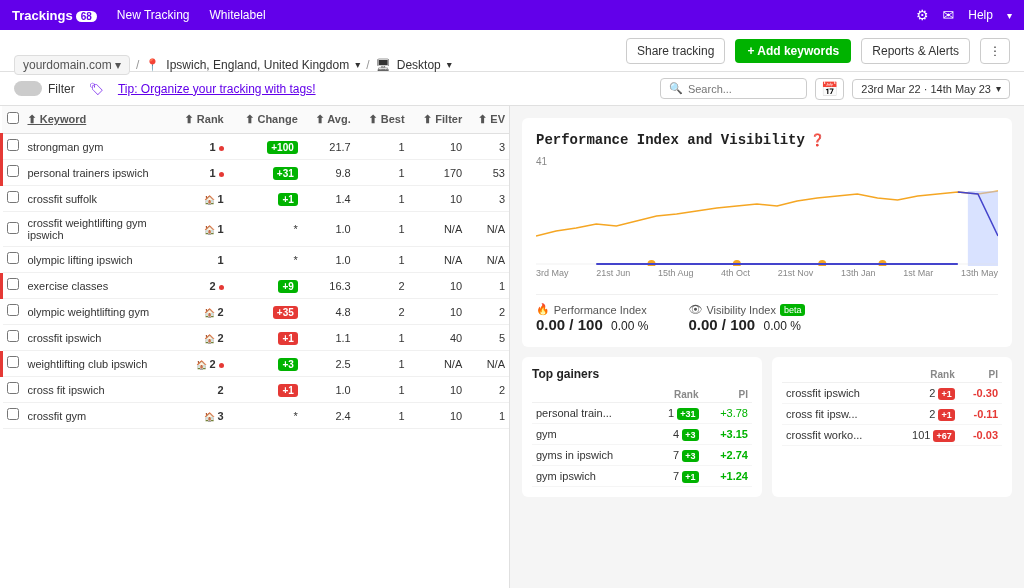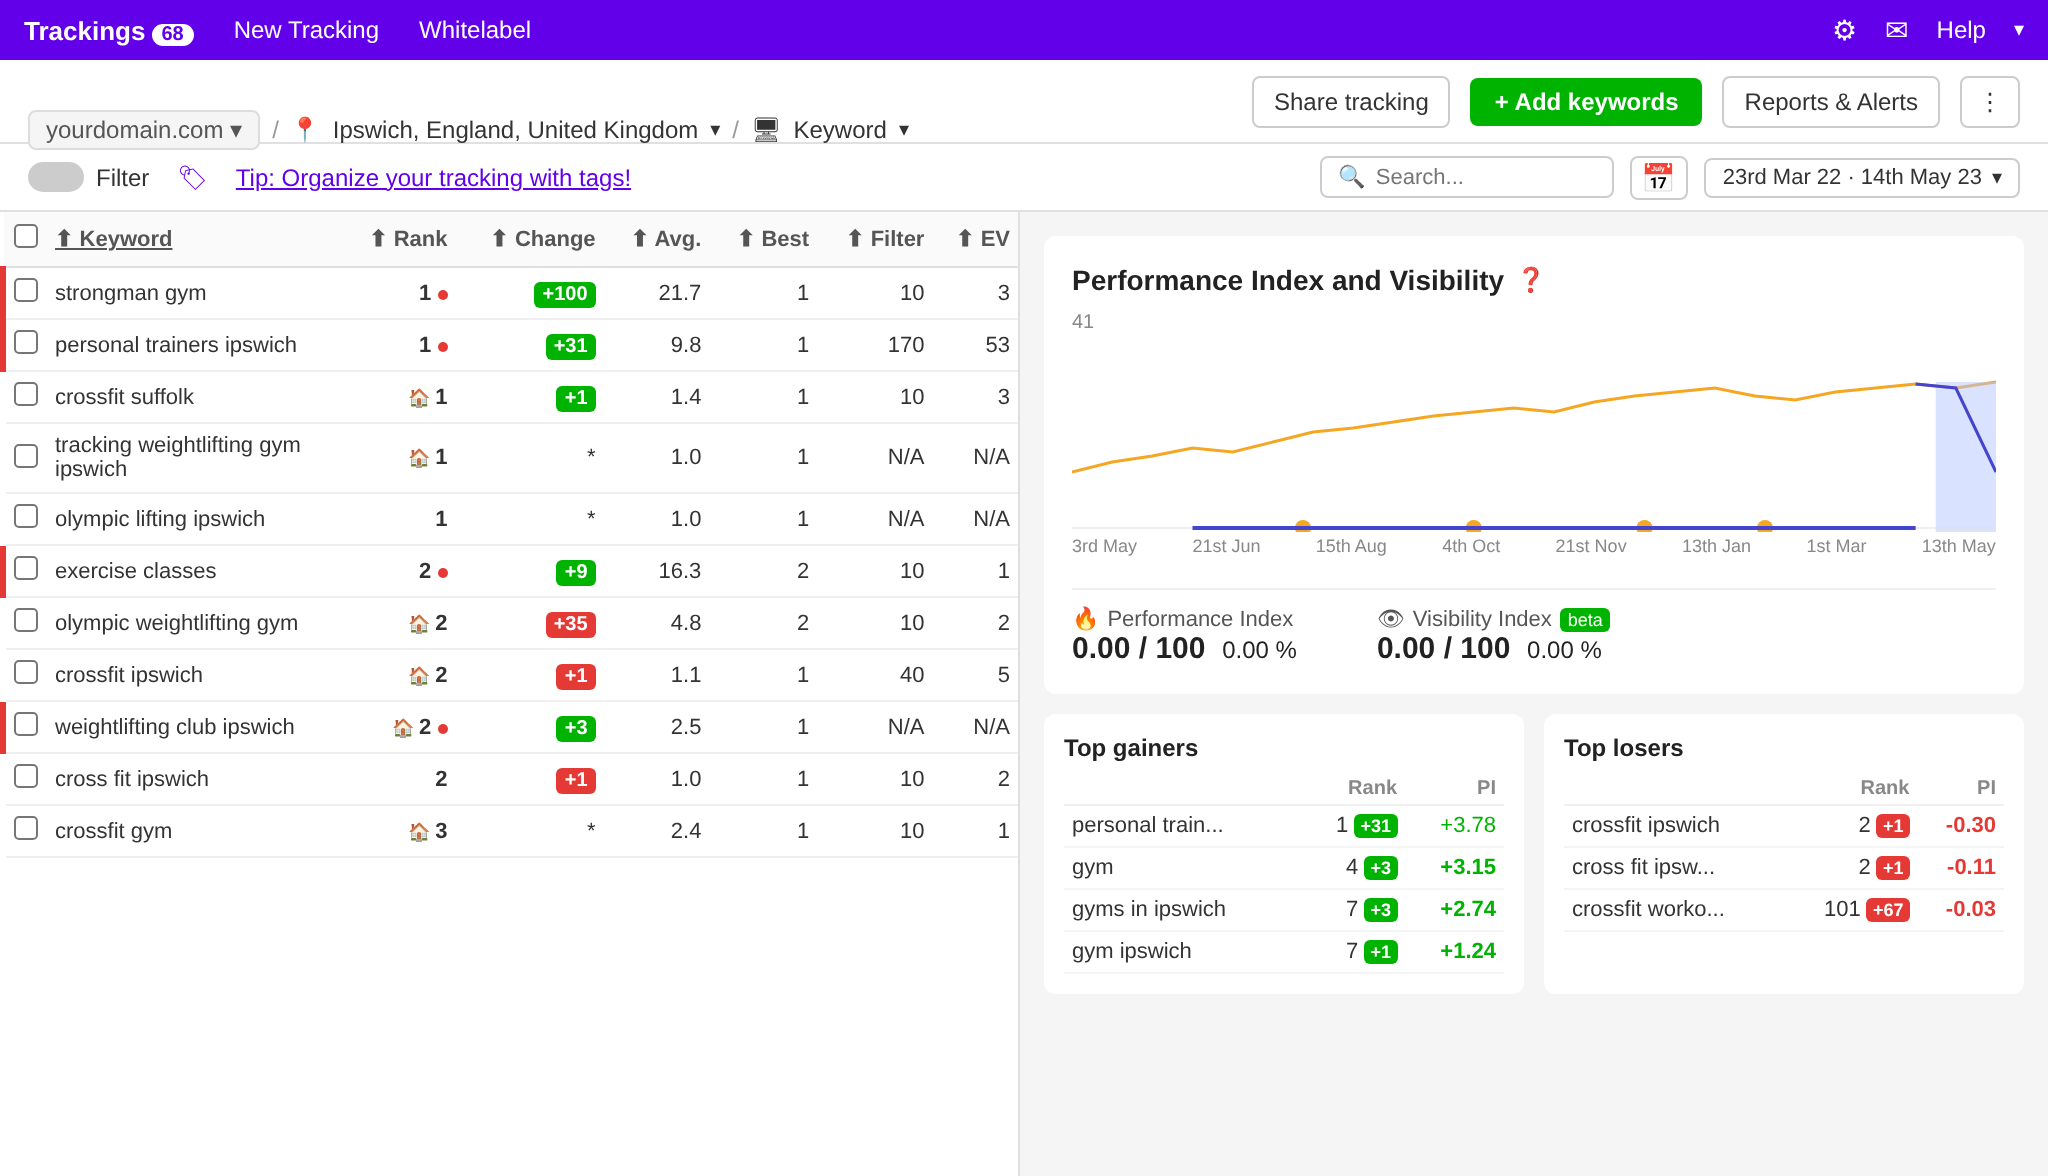--- a/index.html
+++ b/index.html
@@ -26,21 +26,21 @@
 
 <div style="background:white;border-bottom:1px solid #e0e0e0;padding:6px 14px;display:flex;align-items:center;gap:10px;height:42px;">
   <div style="display:flex;align-items:center;gap:6px;font-size:12px;color:#333;flex:1;margin-top:28px;">
     <span style="font-size:12px;cursor:pointer;color:#555;background:#f5f5f5;border:1px solid #ddd;border-radius:4px;padding:2px 8px;">yourdomain.com ▾</span>
     <span style="color:#999;">/</span>
     <span style="color:#6200ea;">📍</span>
     <span style="cursor:pointer;">Ipswich, England, United Kingdom</span>
     <span style="font-size:10px;">▾</span>
     <span style="color:#999;">/</span>
     <span>🖥</span>
-    <span style="cursor:pointer;">Keyword</span>
+    <span style="cursor:pointer;">Desktop</span>
     <span style="font-size:10px;">▾</span>
   </div>
   <button style="background:white;color:#333;border:1px solid #ccc;border-radius:4px;padding:5px 10px;font-size:12px;cursor:pointer;">Share tracking</button>
   <button style="background:#00b300;color:white;border:none;border-radius:4px;padding:5px 12px;font-size:12px;cursor:pointer;font-weight:bold;">+ Add keywords</button>
   <button style="background:white;color:#333;border:1px solid #ccc;border-radius:4px;padding:5px 10px;font-size:12px;cursor:pointer;">Reports &amp; Alerts</button>
   <button style="background:white;color:#333;border:1px solid #ccc;border-radius:4px;padding:5px 8px;font-size:12px;cursor:pointer;">⋮</button>
 </div>
 
 <div style="background:white;border-bottom:1px solid #e0e0e0;padding:4px 14px;display:flex;align-items:center;gap:14px;height:34px;">
   <div style="display:flex;align-items:center;gap:6px;cursor:pointer;">
@@ -104,21 +104,21 @@
             <td style="padding: 5px 4px; text-align: left; font-size: 11px; max-width: 120px;">crossfit suffolk</td>
             <td style="padding: 5px 4px; text-align: right; font-size: 11px;"><span style="font-size:9px;color:#888;margin-right:2px;">🏠</span><strong>1</strong></td>
             <td style="padding: 5px 4px; text-align: right; font-size: 11px;"><span style="background:#00b300;color:white;border-radius:3px;padding:1px 4px;font-size:10px;font-weight:bold;">+1</span></td>
             <td style="padding: 5px 4px; text-align: right; font-size: 11px;">1.4</td>
             <td style="padding: 5px 4px; text-align: right; font-size: 11px;">1</td>
             <td style="padding: 5px 4px; text-align: right; font-size: 11px;">10</td>
             <td style="padding: 5px 4px; text-align: right; font-size: 11px;">3</td>
           </tr>
           <tr style="border-bottom: 1px solid rgb(240, 240, 240); border-left: 3px solid transparent;">
             <td style="padding: 5px 4px;"><input type="checkbox" style="width: 12px; height: 12px;"></td>
-            <td style="padding: 5px 4px; text-align: left; font-size: 11px; max-width: 120px;">tracking weightlifting gym ipswich</td>
+            <td style="padding: 5px 4px; text-align: left; font-size: 11px; max-width: 120px;">crossfit weightlifting gym ipswich</td>
             <td style="padding: 5px 4px; text-align: right; font-size: 11px;"><span style="font-size:9px;color:#888;margin-right:2px;">🏠</span><strong>1</strong></td>
             <td style="padding: 5px 4px; text-align: right; font-size: 11px;">*</td>
             <td style="padding: 5px 4px; text-align: right; font-size: 11px;">1.0</td>
             <td style="padding: 5px 4px; text-align: right; font-size: 11px;">1</td>
             <td style="padding: 5px 4px; text-align: right; font-size: 11px;">N/A</td>
             <td style="padding: 5px 4px; text-align: right; font-size: 11px;">N/A</td>
           </tr>
           <tr style="border-bottom: 1px solid rgb(240, 240, 240); border-left: 3px solid transparent;">
             <td style="padding: 5px 4px;"><input type="checkbox" style="width: 12px; height: 12px;"></td>
             <td style="padding: 5px 4px; text-align: left; font-size: 11px; max-width: 120px;">olympic lifting ipswich</td>
@@ -189,21 +189,21 @@
             <td style="padding: 5px 4px; text-align: right; font-size: 11px;">10</td>
             <td style="padding: 5px 4px; text-align: right; font-size: 11px;">1</td>
           </tr>
         </tbody>
     </table>
   </div>
 
   <div style="flex:1;overflow-y:auto;background:#f5f5f5;padding:12px;">
 
     <div style="background:white;border-radius:6px;padding:14px;margin-bottom:10px;">
-      <div style="font-size:14px;font-weight:bold;color:#222;margin-bottom:8px;display:flex;align-items:center;gap:6px;">
+      <div style="font-size:14px;font-weight:bold;color:#222;margin-bottom:8px;display:flex;align-items:center;gap:6px;font-family:Liberation Mono, monospace;">
         <span>Performance Index and Visibility</span>
         <span style="color:#aaa;cursor:pointer;font-size:12px;">❓</span>
       </div>
 
       <div style="height:130px;position:relative;">
         <div style="position:absolute;top:0;left:0;font-size:10px;color:#888;">41</div>
         <svg viewBox="0 0 460 110" preserveAspectRatio="none" style="width:100%;height:110px;display:block;">
 
           <polyline points="0,80 20,75 40,72 60,68 80,70 100,65 120,60 140,58 160,55 180,52 200,50 220,48 240,50 260,45 280,42 300,40 320,38 340,42 360,44 380,40 400,38 420,36 440,38 460,35" fill="none" stroke="#f5a623" stroke-width="1.5"></polyline>
 
@@ -289,21 +289,20 @@
               <tr>
                 <td style="padding: 4px; font-size: 11px; text-align: left; border-bottom: 1px solid rgb(245, 245, 245);">gym ipswich</td>
                 <td style="padding: 4px; font-size: 11px; text-align: right; border-bottom: 1px solid rgb(245, 245, 245);">7 <span style="background:#00b300;color:white;border-radius:3px;padding:1px 3px;font-size:9px;font-weight:bold;">+1</span></td>
                 <td style="padding: 4px; font-size: 11px; text-align: right; color: rgb(0, 179, 0); font-weight: bold; border-bottom: 1px solid rgb(245, 245, 245);">+1.24</td>
               </tr>
             </tbody>
         </table>
       </div>
 
       <div style="background:white;border-radius:6px;padding:10px;flex:1;">
-        <div style="font-size:12px;font-weight:bold;color:#222;margin-bottom:6px;">Top losers</div>
         <table style="width:100%;border-collapse:collapse;">
           <thead>
             <tr>
               <th style="font-size:10px;color:#888;font-weight:600;text-align:left;padding:2px 4px;border-bottom:1px solid #f0f0f0;"></th>
               <th style="font-size:10px;color:#888;font-weight:600;text-align:right;padding:2px 4px;border-bottom:1px solid #f0f0f0;">Rank</th>
               <th style="font-size:10px;color:#888;font-weight:600;text-align:right;padding:2px 4px;border-bottom:1px solid #f0f0f0;">PI</th>
             </tr>
           </thead>
           <tbody id="losers-tbody">
               <tr>

